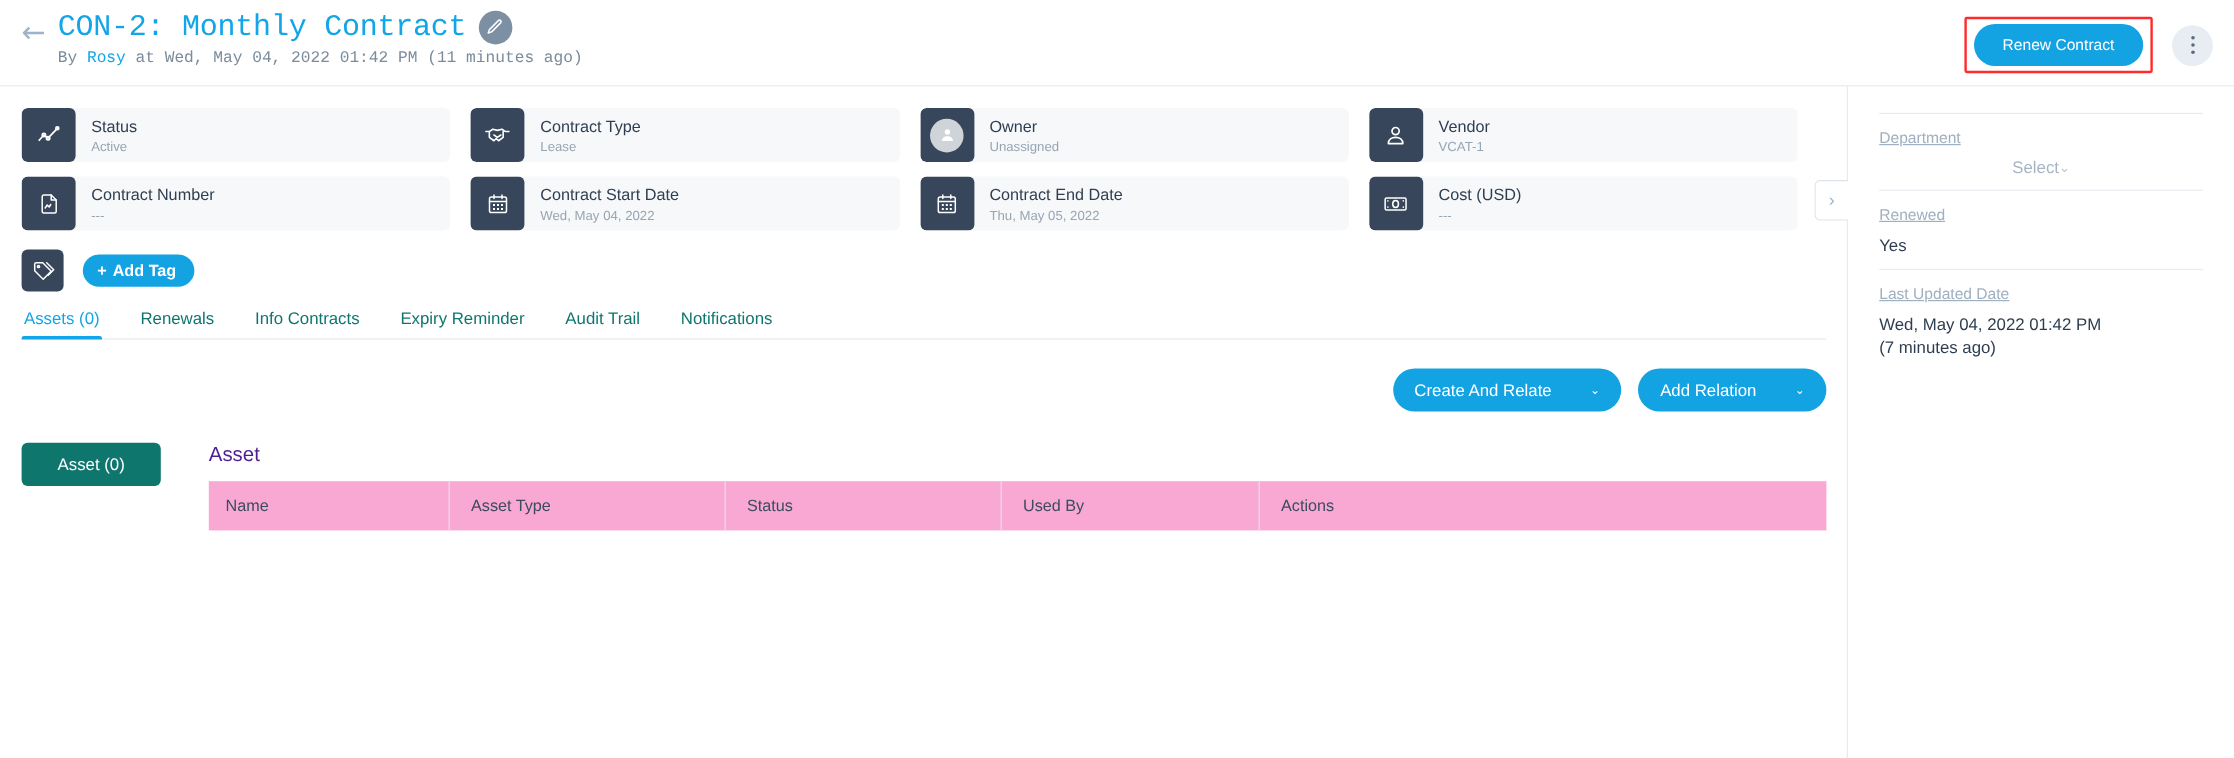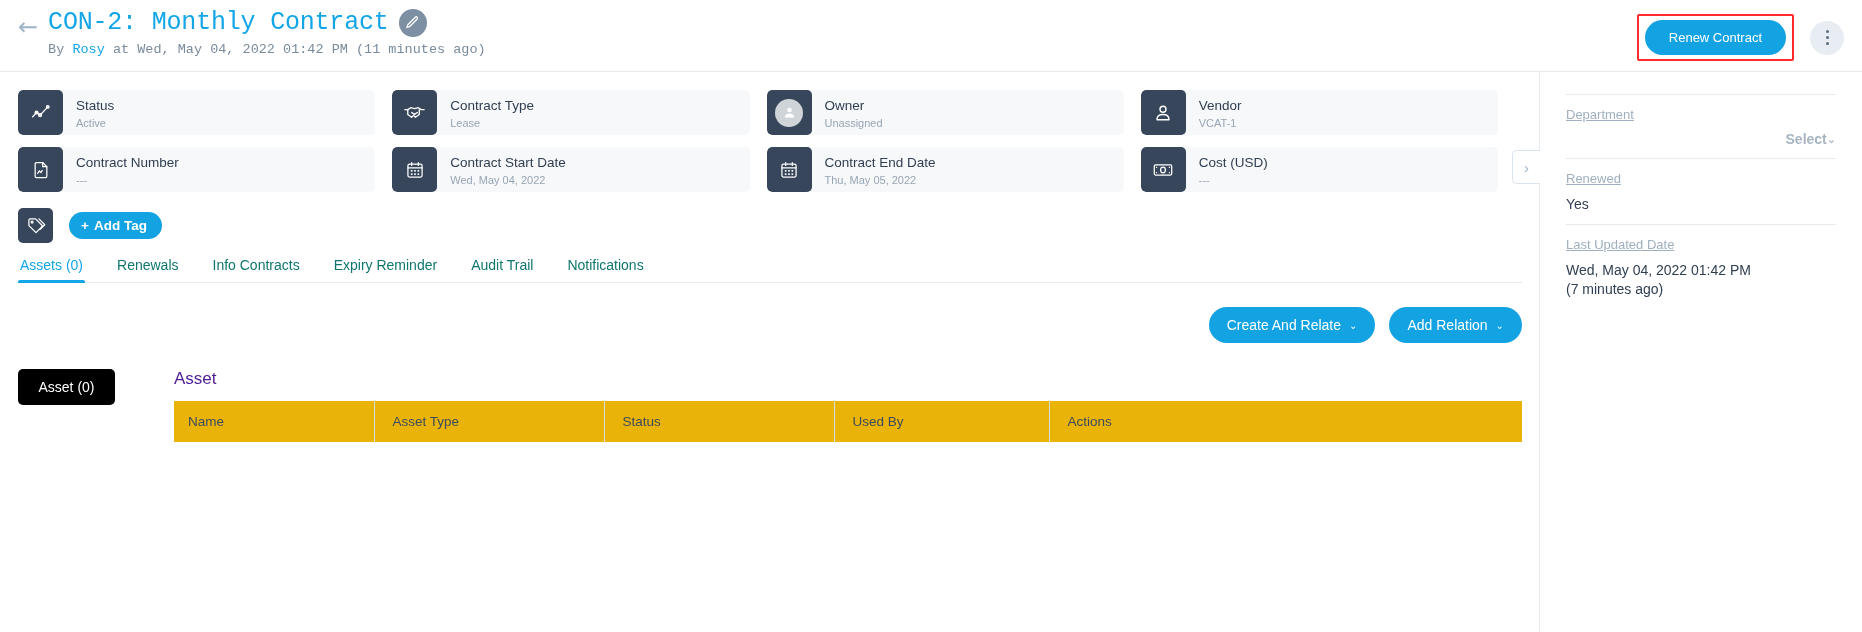--- a/index.html
+++ b/index.html
@@ -146,50 +146,50 @@
 
   
   .action-row {
     display: flex; justify-content: flex-end; gap: 14px;
     margin-top: 24px; width: 1504px;
   }
   .btn-dd {
     background: #13a3e3; color: #fff; border: none; border-radius: 20px;
     padding: 10px 18px; font-size: 14px; cursor: pointer;
     font-family: "Liberation Sans", sans-serif;
-    display: flex; align-items: center; gap: 8px; white-space: nowrap;
+    display: flex; align-items: center; gap: 32px; white-space: nowrap;
   }
   .chev { font-size: 10px; opacity: .95; }
 
   
   .asset-panel { display: flex; margin-top: 26px; width: 1504px; }
   .asset-sidebar { width: 116px; }
   .asset-pill {
-    background: #000000; color: #fff; border-radius: 5px;
+    background: #0f766e; color: #fff; border-radius: 5px;
     font-size: 14px; padding: 10px 16px; text-align: center;
-    width: 97px; cursor: pointer;
+    width: 116px; cursor: pointer;
   }
   .asset-body { flex: 1; padding-left: 40px; }
   .asset-heading { font-size: 17px; color: #4c1d95; margin-bottom: 12px; }
   .asset-table { width: 100%; border-collapse: collapse; }
   .asset-table th {
-    background: #eab308; text-align: left; font-weight: normal;
+    background: #f9a8d4; text-align: left; font-weight: normal;
     font-size: 13.5px; color: #3c4b5e; padding: 13px 0 13px 18px;
     border-left: 1px solid #d4dce6;
   }
   .asset-table th:first-child { border-left: none; padding-left: 14px; }
 
   
   .side-title { font-size: 15px; color: #12a5e8; padding-bottom: 12px; }
   .side-sep { height: 1px; background: #e6ebf0; }
   .side-field { padding: 12px 0 11px 0; }
   .side-label { font-size: 13px; color: #9fb0c0; margin-bottom: 9px; text-decoration: underline; }
   .side-select {
-    display: flex; align-items: center; justify-content: flex-end;
-    font-size: 14px; color: #a7b5c3; cursor: pointer; font-weight: bold;
+    display: flex; align-items: center; justify-content: center;
+    font-size: 14px; color: #a7b5c3; cursor: pointer;
   }
   .side-select .chev-dn { color: #b7c4d0; font-size: 11px; }
   .side-value { font-size: 14px; color: #2f3e51; line-height: 1.32; }
 </style>
 </head>
 <body>
 
 <div class="app">
 
   <div class="header">

